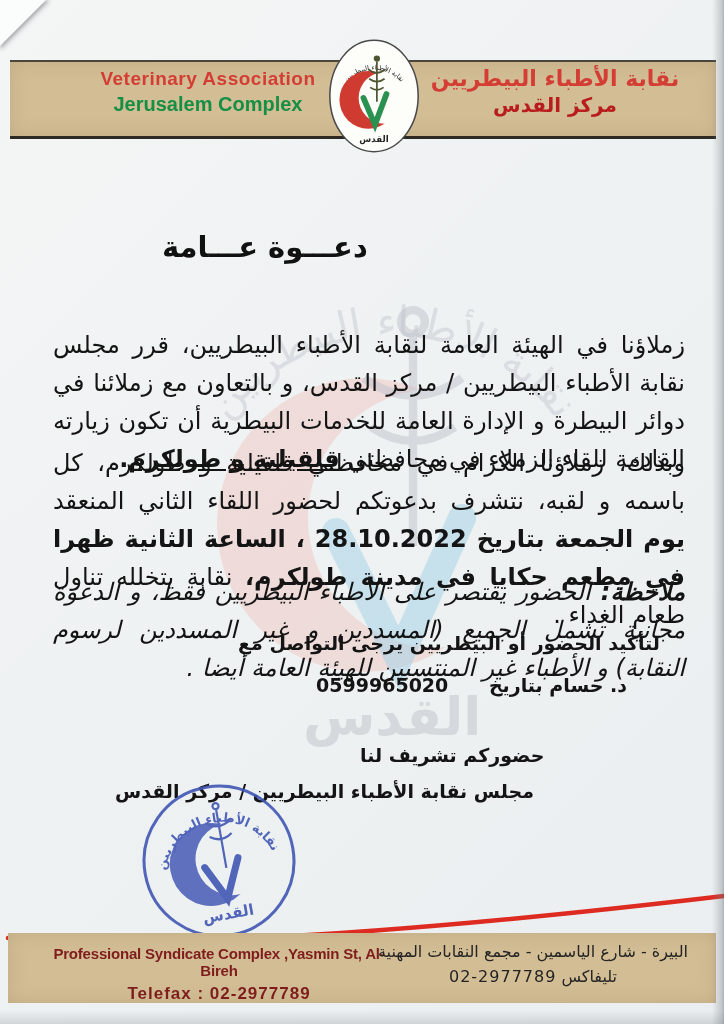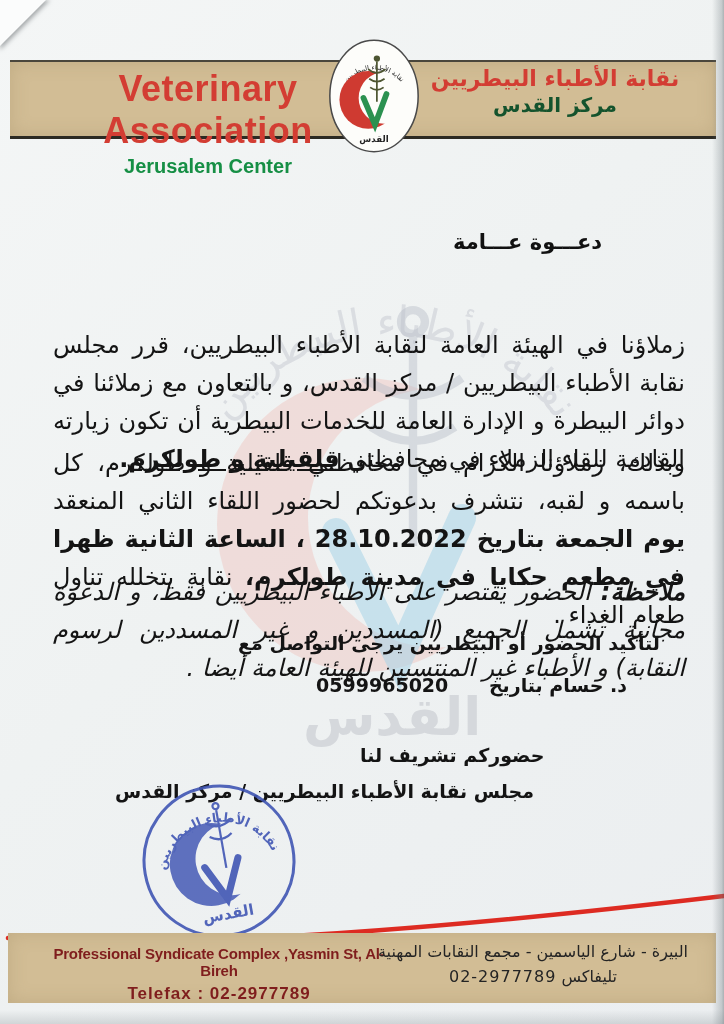--- a/index.html
+++ b/index.html
@@ -17,29 +17,29 @@
   .fold{position:absolute;top:-2px;left:-2px;width:0;height:0;
     border-top:50px solid #fbfcfc;border-right:50px solid transparent;
     filter:drop-shadow(2px 2px 2px rgba(90,95,100,.5));}
   
   .band{position:absolute;background:#d2bd95;}
   .band.hdr{left:10px;top:60px;width:706px;height:74px;
     border-top:2px solid #4a463c;border-bottom:3px solid #2c2a23;
     box-shadow:inset 0 0 18px rgba(140,120,80,.25);}
   .hdr-left{position:absolute;left:48px;top:6px;width:300px;text-align:center;
     font-family:"Liberation Sans",sans-serif;font-weight:bold;}
-  .hdr-left .l1{font-size:36px;color:#d33d33;letter-spacing:.5px;}
+  .hdr-left .l1{font-size:19px;color:#d33d33;letter-spacing:.5px;}
   .hdr-left .l2{font-size:20px;color:#168f45;margin-top:3px;}
   .hdr-right{position:absolute;right:26px;top:4px;width:270px;text-align:center;direction:rtl;font-weight:bold;}
   .hdr-right .l1{font-size:22px;color:#d33d33;}
-  .hdr-right .l2{font-size:20px;color:#14532d;margin-top:2px;}
+  .hdr-right .l2{font-size:20px;color:#b91c1c;margin-top:2px;}
   .logo-wrap{position:absolute;left:326px;top:36px;width:96px;height:120px;}
   
-  .doc-title{position:absolute;top:230px;left:162px;width:440px;text-align:right;
-    direction:rtl;font-size:21px;font-weight:bold;color:#111;letter-spacing:1px;}
+  .doc-title{position:absolute;top:230px;left:162px;width:440px;text-align:left;
+    direction:rtl;font-size:29px;font-weight:bold;color:#111;letter-spacing:1px;}
   
   .watermark{position:absolute;left:112px;top:238px;width:560px;height:560px;pointer-events:none;}
   
   .para{position:absolute;left:53px;width:632px;direction:rtl;text-align:justify;
     font-size:24px;line-height:38px;color:#141414;}
   .p1{top:326px;} .p2{top:444px;} .p3{top:573px;font-style:italic;}
   .line{position:absolute;direction:rtl;font-size:19px;font-weight:bold;color:#141414;white-space:nowrap;}
   .contact-line{top:632px;right:64px;}
   .phone-line{top:674px;right:97px;}
   .phone-line .num{display:inline-block;direction:ltr;margin-left:6px;margin-right:34px;}
@@ -65,21 +65,21 @@
 </head>
 <body>
 
 <div class="page">
 
   <div class="fold"></div>
 
   <div class="band hdr">
     <div class="hdr-left">
       <div class="l1">Veterinary Association</div>
-      <div class="l2">Jerusalem Center</div>
+      <div class="l2">Jerusalem Complex</div>
     </div>
     <div class="hdr-right">
       <div class="l1">نقابة الأطباء البيطريين</div>
       <div class="l2">مركز القدس</div>
     </div>
   </div>
 
   <div class="logo-wrap">
     <svg viewBox="-50 -62 100 124" width="96" height="120">
       <defs>

